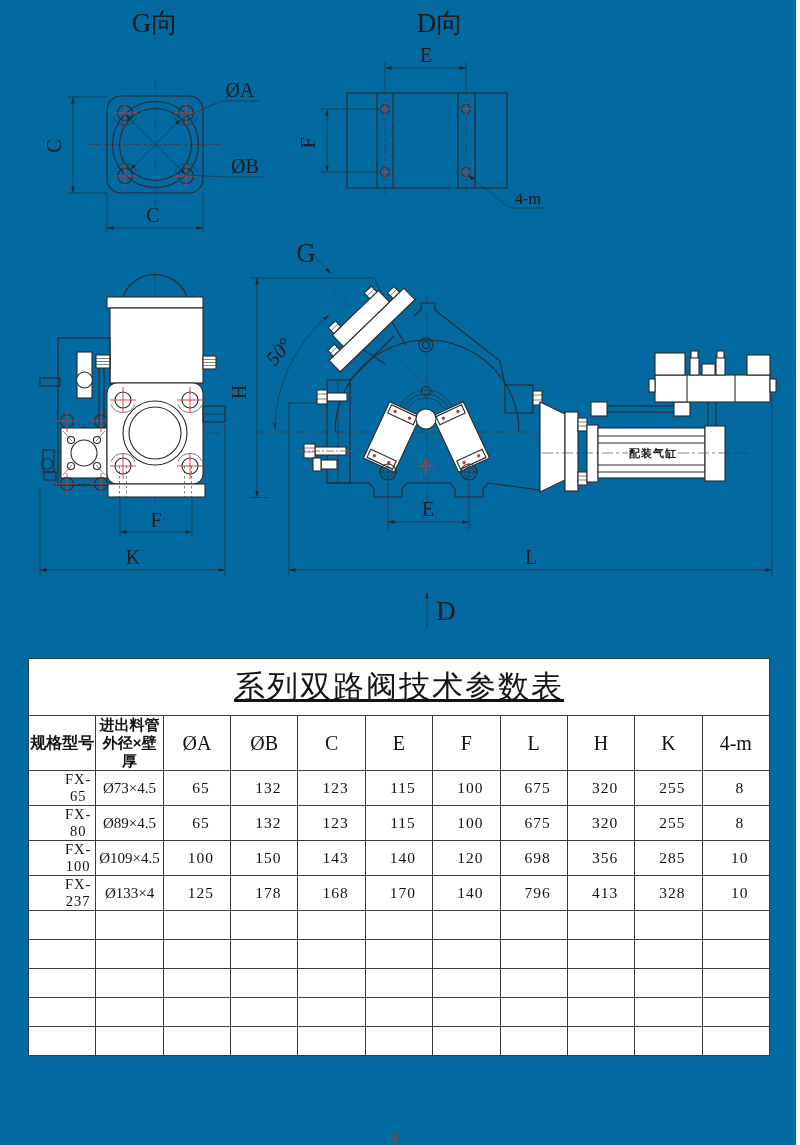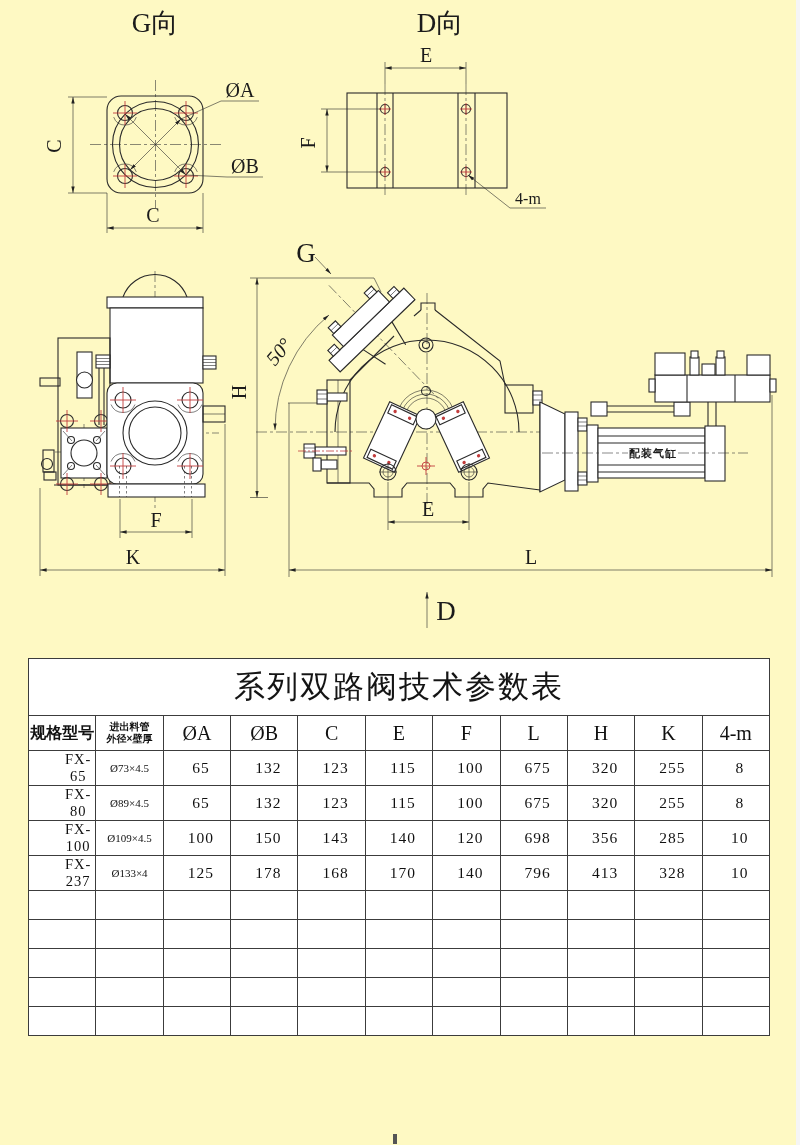--- a/index.html
+++ b/index.html
@@ -1,43 +1,43 @@
 <!DOCTYPE html>
 <html><head>
 <meta charset="utf-8">
 <style>
   html,body{margin:0;padding:0;background:#f5f5f5;}
-  #page{position:relative;width:796px;height:1145px;background:#fef9c3;overflow:hidden;
+  #page{position:relative;width:796px;height:1145px;background:#0369a1;overflow:hidden;
         font-family:"Liberation Sans",sans-serif;}
   svg{position:absolute;left:0;top:0;}
   .o{stroke:#2a2a2a;stroke-width:1.1;fill:none;}
   .of{stroke:#2a2a2a;stroke-width:1.1;fill:#fff;}
   .t{stroke:#2a2a2a;stroke-width:0.6;fill:none;}
   .cl{stroke:#3a3a3a;stroke-width:0.6;fill:none;stroke-dasharray:11 3 3 3;}
   .hid{stroke:#2a2a2a;stroke-width:0.6;fill:none;stroke-dasharray:2.5 2.5;}
   .red{stroke:#c23c3c;stroke-width:0.9;fill:none;}
   .redcl{stroke:#c23c3c;stroke-width:0.8;fill:none;stroke-dasharray:8 2 2 2;}
   .redd{fill:#c23c3c;}
   text.dim{font-family:"Liberation Serif",serif;font-size:20px;fill:#1b1b1b;}
   text.vt{font-family:"Liberation Serif",serif;font-size:27px;fill:#1b1b1b;}
   text.sm{font-family:"Liberation Serif",serif;font-size:16px;fill:#1b1b1b;}
   text.cyl{font-family:"Liberation Sans",sans-serif;font-size:11px;font-weight:600;fill:#1b1b1b;letter-spacing:1px;}
 
   #spec-table{position:absolute;left:28px;top:658px;width:742px;border-collapse:collapse;
               table-layout:fixed;background:#fff;}
   #spec-table td{border:1px solid #3c3c3c;text-align:center;vertical-align:middle;padding:0;color:#111;overflow:hidden;}
   #spec-table .title-cell{height:56px;font-size:31px;letter-spacing:2px;
-        font-family:"Liberation Serif",serif;color:#141414;}
+        font-family:"Liberation Serif",serif;color:#141414;text-decoration:underline;}
   #spec-table .hdr{height:34px;margin-left:19px;}
   #spec-table .hdr-model{font-size:16px;font-weight:600;font-family:"Liberation Sans",sans-serif;}
-  #spec-table .hdr-pipe{font-size:10px;font-weight:700;line-height:1.2;font-family:"Liberation Sans",sans-serif;}
+  #spec-table .hdr-pipe{font-size:15px;font-weight:700;line-height:1.2;font-family:"Liberation Sans",sans-serif;}
   #spec-table .hdr-dim{font-size:20px;font-family:"Liberation Serif",serif;font-weight:400;}
   #spec-table .r{height:29px;}
   #spec-table .cell-model{font-size:14.5px;font-family:"Liberation Serif",serif;letter-spacing:1px;padding-left:32px;}
-  #spec-table .cell-pipe{font-size:11px;font-family:"Liberation Serif",serif;}
+  #spec-table .cell-pipe{font-size:15px;font-family:"Liberation Serif",serif;}
   #spec-table .cell-num{font-size:15.5px;font-family:"Liberation Serif",serif;letter-spacing:1px;padding-left:8px;}
   #spec-table .empty{height:29px;}
   .note{position:absolute;left:30px;top:1051px;font-size:13px;font-weight:700;color:#111;
         letter-spacing:0.5px;font-family:"Liberation Sans",sans-serif;}
   .fold-tick{position:absolute;left:393px;top:1134px;width:4px;height:10px;background:#555;}
 </style>
 </head>
 <body>
 
 <div id="page">

